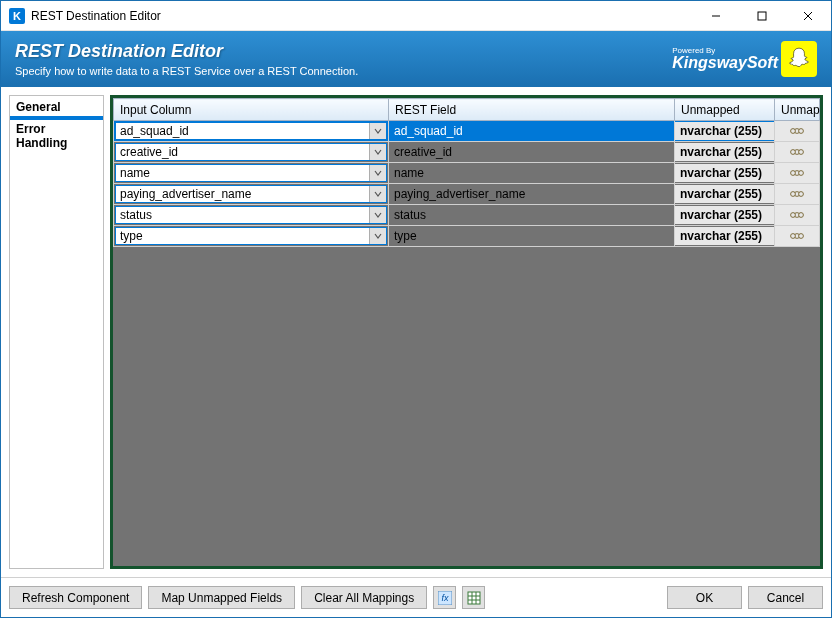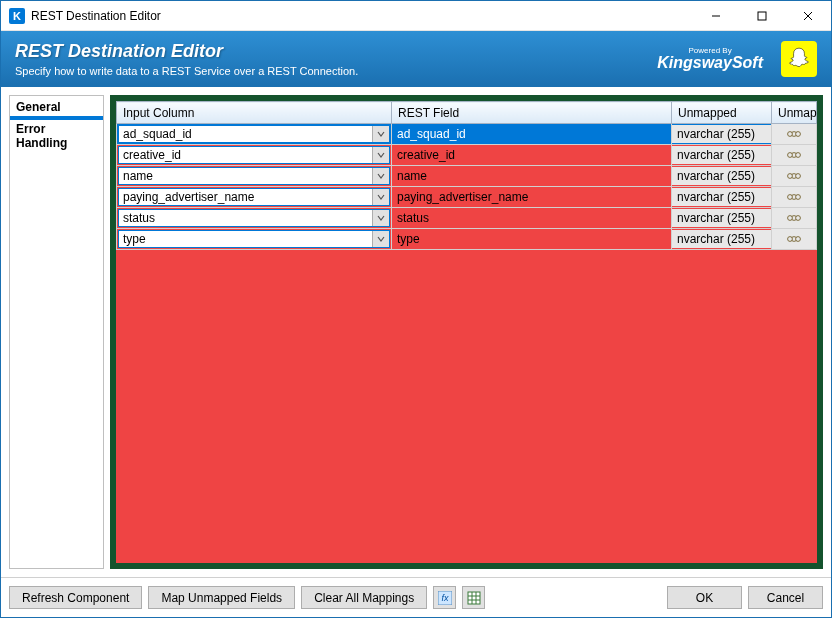--- a/index.html
+++ b/index.html
@@ -59,23 +59,23 @@
     text-shadow: 1px 1px 2px rgba(0,0,0,0.3);
   }
   .banner-text p {
     margin: 0;
     font-size: 11px;
   }
   .banner-spacer { flex: 1; }
   .banner-logo {
     color: #fff;
     font-size: 12px;
-    text-align: center;
+    text-align: left;
     line-height: 1;
-    margin-right: 18px;
+    margin-right: 3px;
   }
   .banner-logo .powered { font-size: 8px; display: block; }
   .banner-logo .brand { font-size: 16px; font-weight: bold; font-style: italic; }
   .snap-icon {
     width: 36px; height: 36px;
     background: #fffc00;
     border-radius: 4px;
     display: flex; align-items: center; justify-content: center;
   }
   .snap-icon svg { width: 26px; height: 26px; }
@@ -126,22 +126,22 @@
   .filter-label { font-size: 12px; }
   .filter-input {
     width: 115px; height: 20px;
     border: 1px solid #767676;
     padding: 0 3px;
     font-size: 12px;
   }
 
   .grid-wrap {
     flex: 1;
-    border: 6px solid #14532d;
-    background: #ef4444;
+    border: 3px solid #14532d;
+    background: #737373;
     overflow: auto;
     min-height: 0;
   }
   table.grid {
     width: 100%;
     border-collapse: collapse;
     table-layout: fixed;
   }
   table.grid th {
     background: linear-gradient(#f7fbff, #dceaf7);
@@ -190,20 +190,21 @@
   tr.selected td { background: #0078d7; color: #fff; }
   tr.selected .combo-cell { border-color: #0078d7; background: #fff; color: #000; }
   tr.selected .combo-cell span { color: #000; }
   tr.selected .dt-cell, tr.selected .unmap-cell { background: #e8e8e8; color: #000; }
 
   .plain-cell { padding: 2px 5px; display: block; overflow: hidden; white-space: nowrap; }
   .dt-cell {
     background: #e8e8e8;
     padding: 2px 5px;
     display: block;
+    font-weight: bold;
   }
   .unmap-cell {
     background: #e8e8e8;
     display: flex; align-items: center; justify-content: center;
     height: 100%;
   }
   .unmap-cell svg { width: 16px; height: 12px; }
 
   
   .footer {

